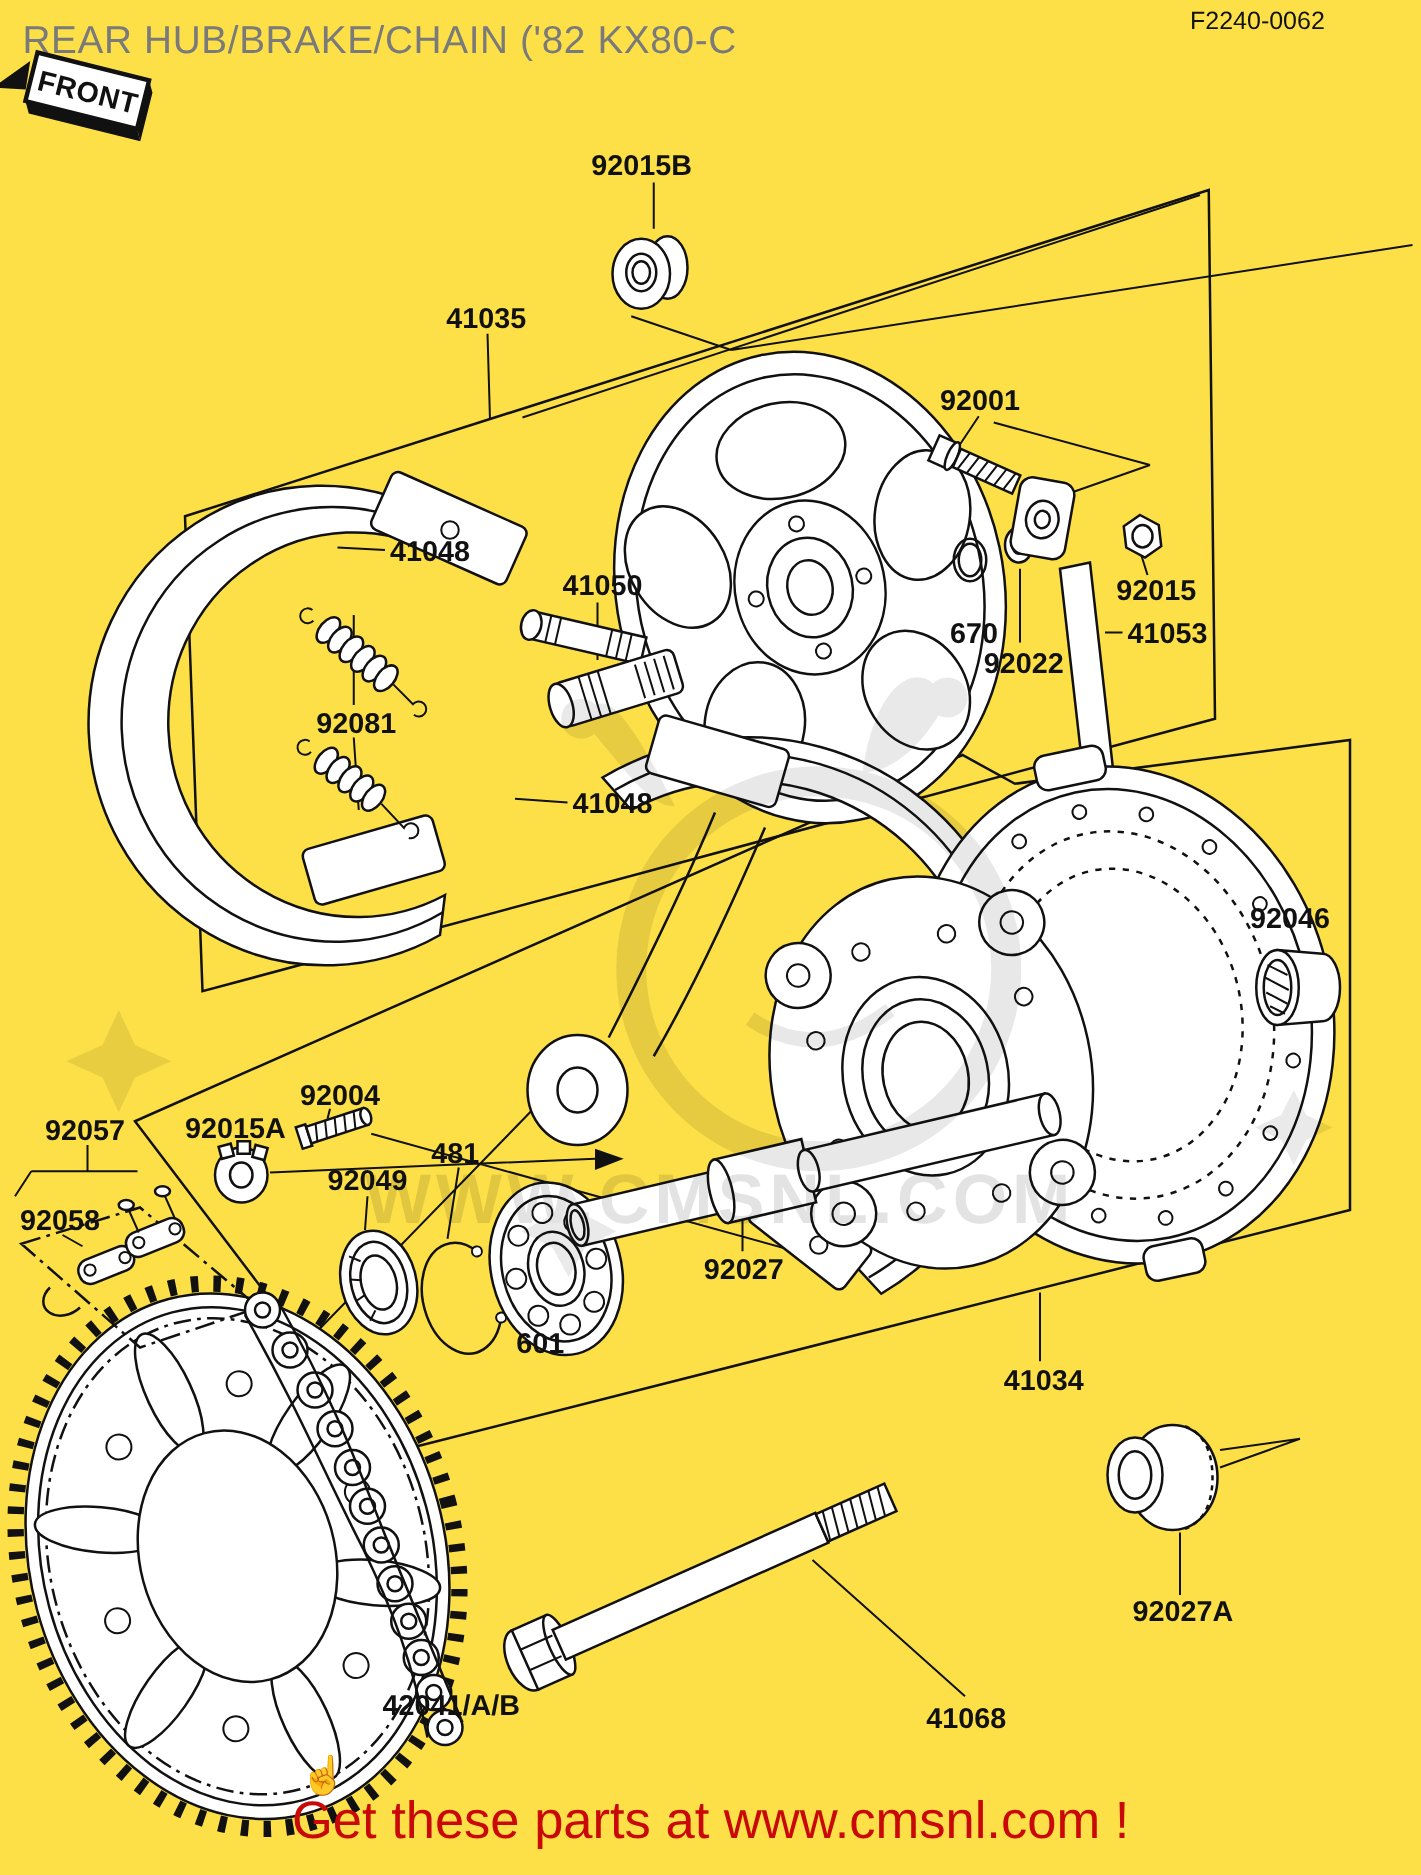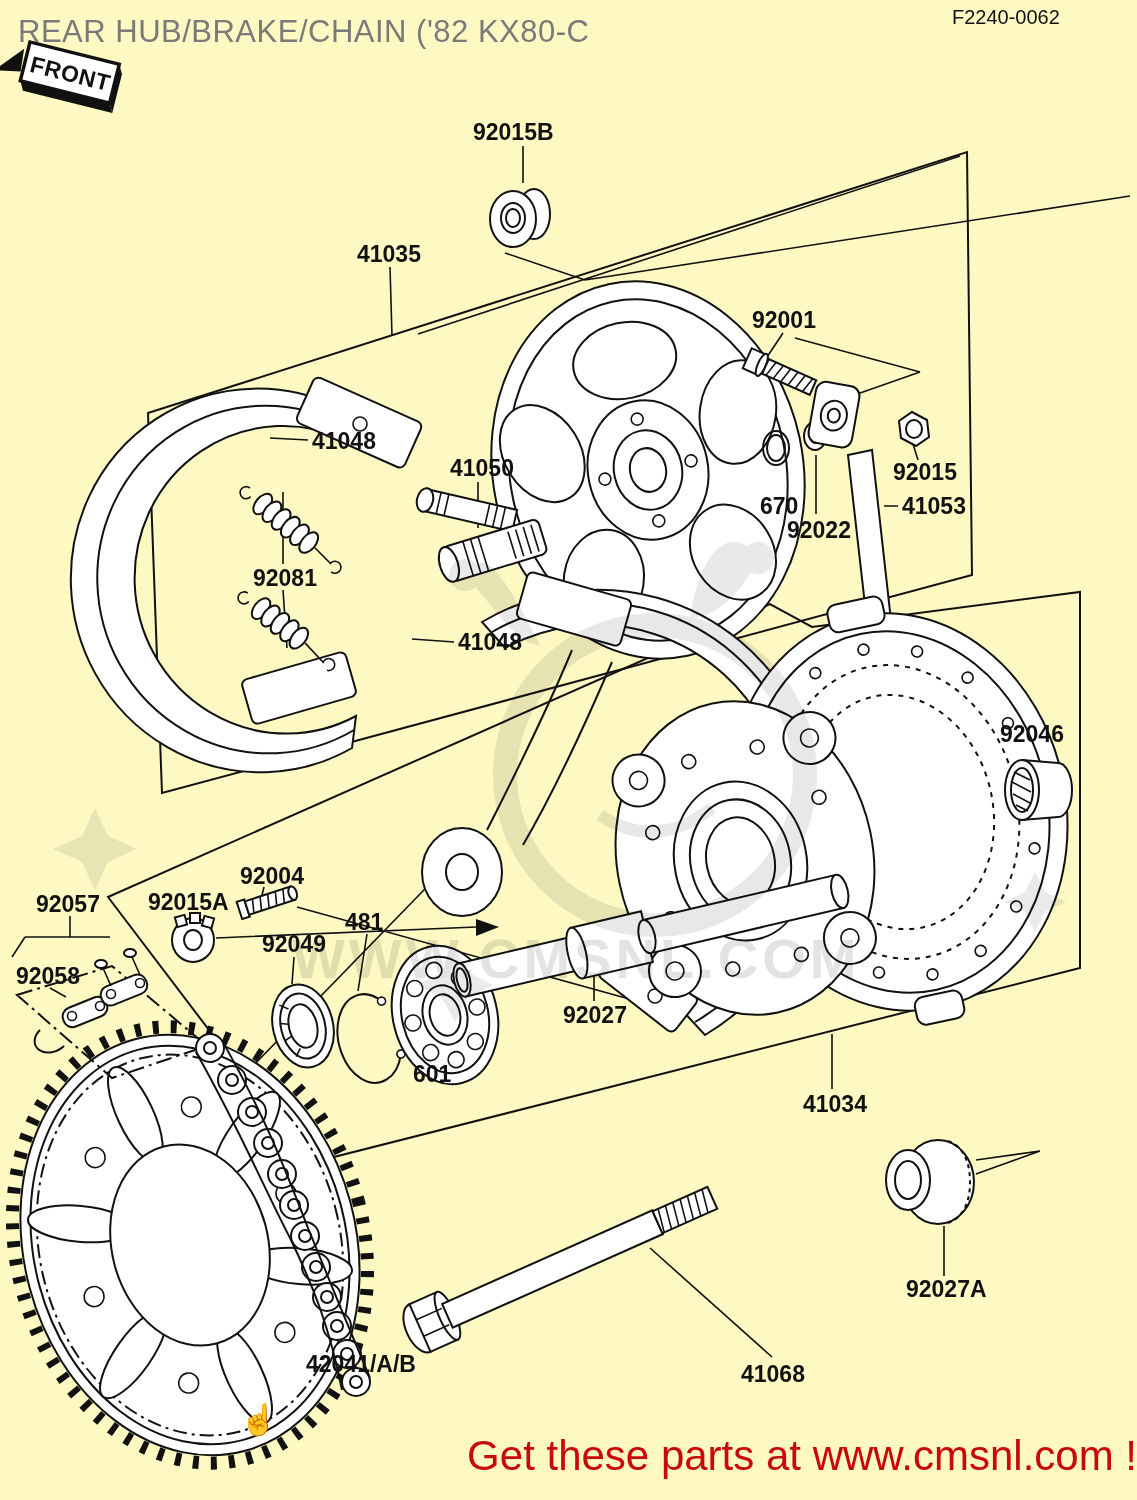--- a/index.html
+++ b/index.html
@@ -1,21 +1,21 @@
 <!DOCTYPE html>
 <html><head>
 <meta charset="utf-8">
 <style>
   html,body{margin:0;padding:0;background:#ffffff;}
-  #stage{position:relative;width:1137px;height:1500px;background:#fef9c3;overflow:hidden;
+  #stage{position:relative;width:1137px;height:1500px;background:#fde047;overflow:hidden;
          font-family:"Liberation Sans",sans-serif;text-decoration:underline;}
   #page-title{position:absolute;left:18px;top:14px;font-size:31px;color:#7a7a7a;
               letter-spacing:0.5px;white-space:nowrap;}
   #fiche-code{position:absolute;left:952px;top:6px;font-size:20px;color:#111;}
-  #promo{position:absolute;left:0;right:0;top:1432px;text-align:right;
+  #promo{position:absolute;left:0;right:0;top:1432px;text-align:center;
          font-size:42px;color:#c90808;white-space:nowrap;}
   #hand-cursor{position:absolute;left:240px;top:1402px;font-size:30px;color:#111;}
   svg{position:absolute;left:0;top:0;}
   .ln{stroke:#111;stroke-width:1.6;fill:none;}
   .pp{stroke:#111;stroke-width:2;fill:#fff;}
   .pn{stroke:#111;stroke-width:2;fill:none;}
   .hole{stroke:#111;stroke-width:1.6;fill:#fff;}
   .plabel{font:bold 23px "Liberation Sans",sans-serif;fill:#111;}
   .wm{mix-blend-mode:multiply;}
   .wmtext{font:bold 56px "Liberation Sans",sans-serif;fill:#e3e3e3;letter-spacing:4px;}

